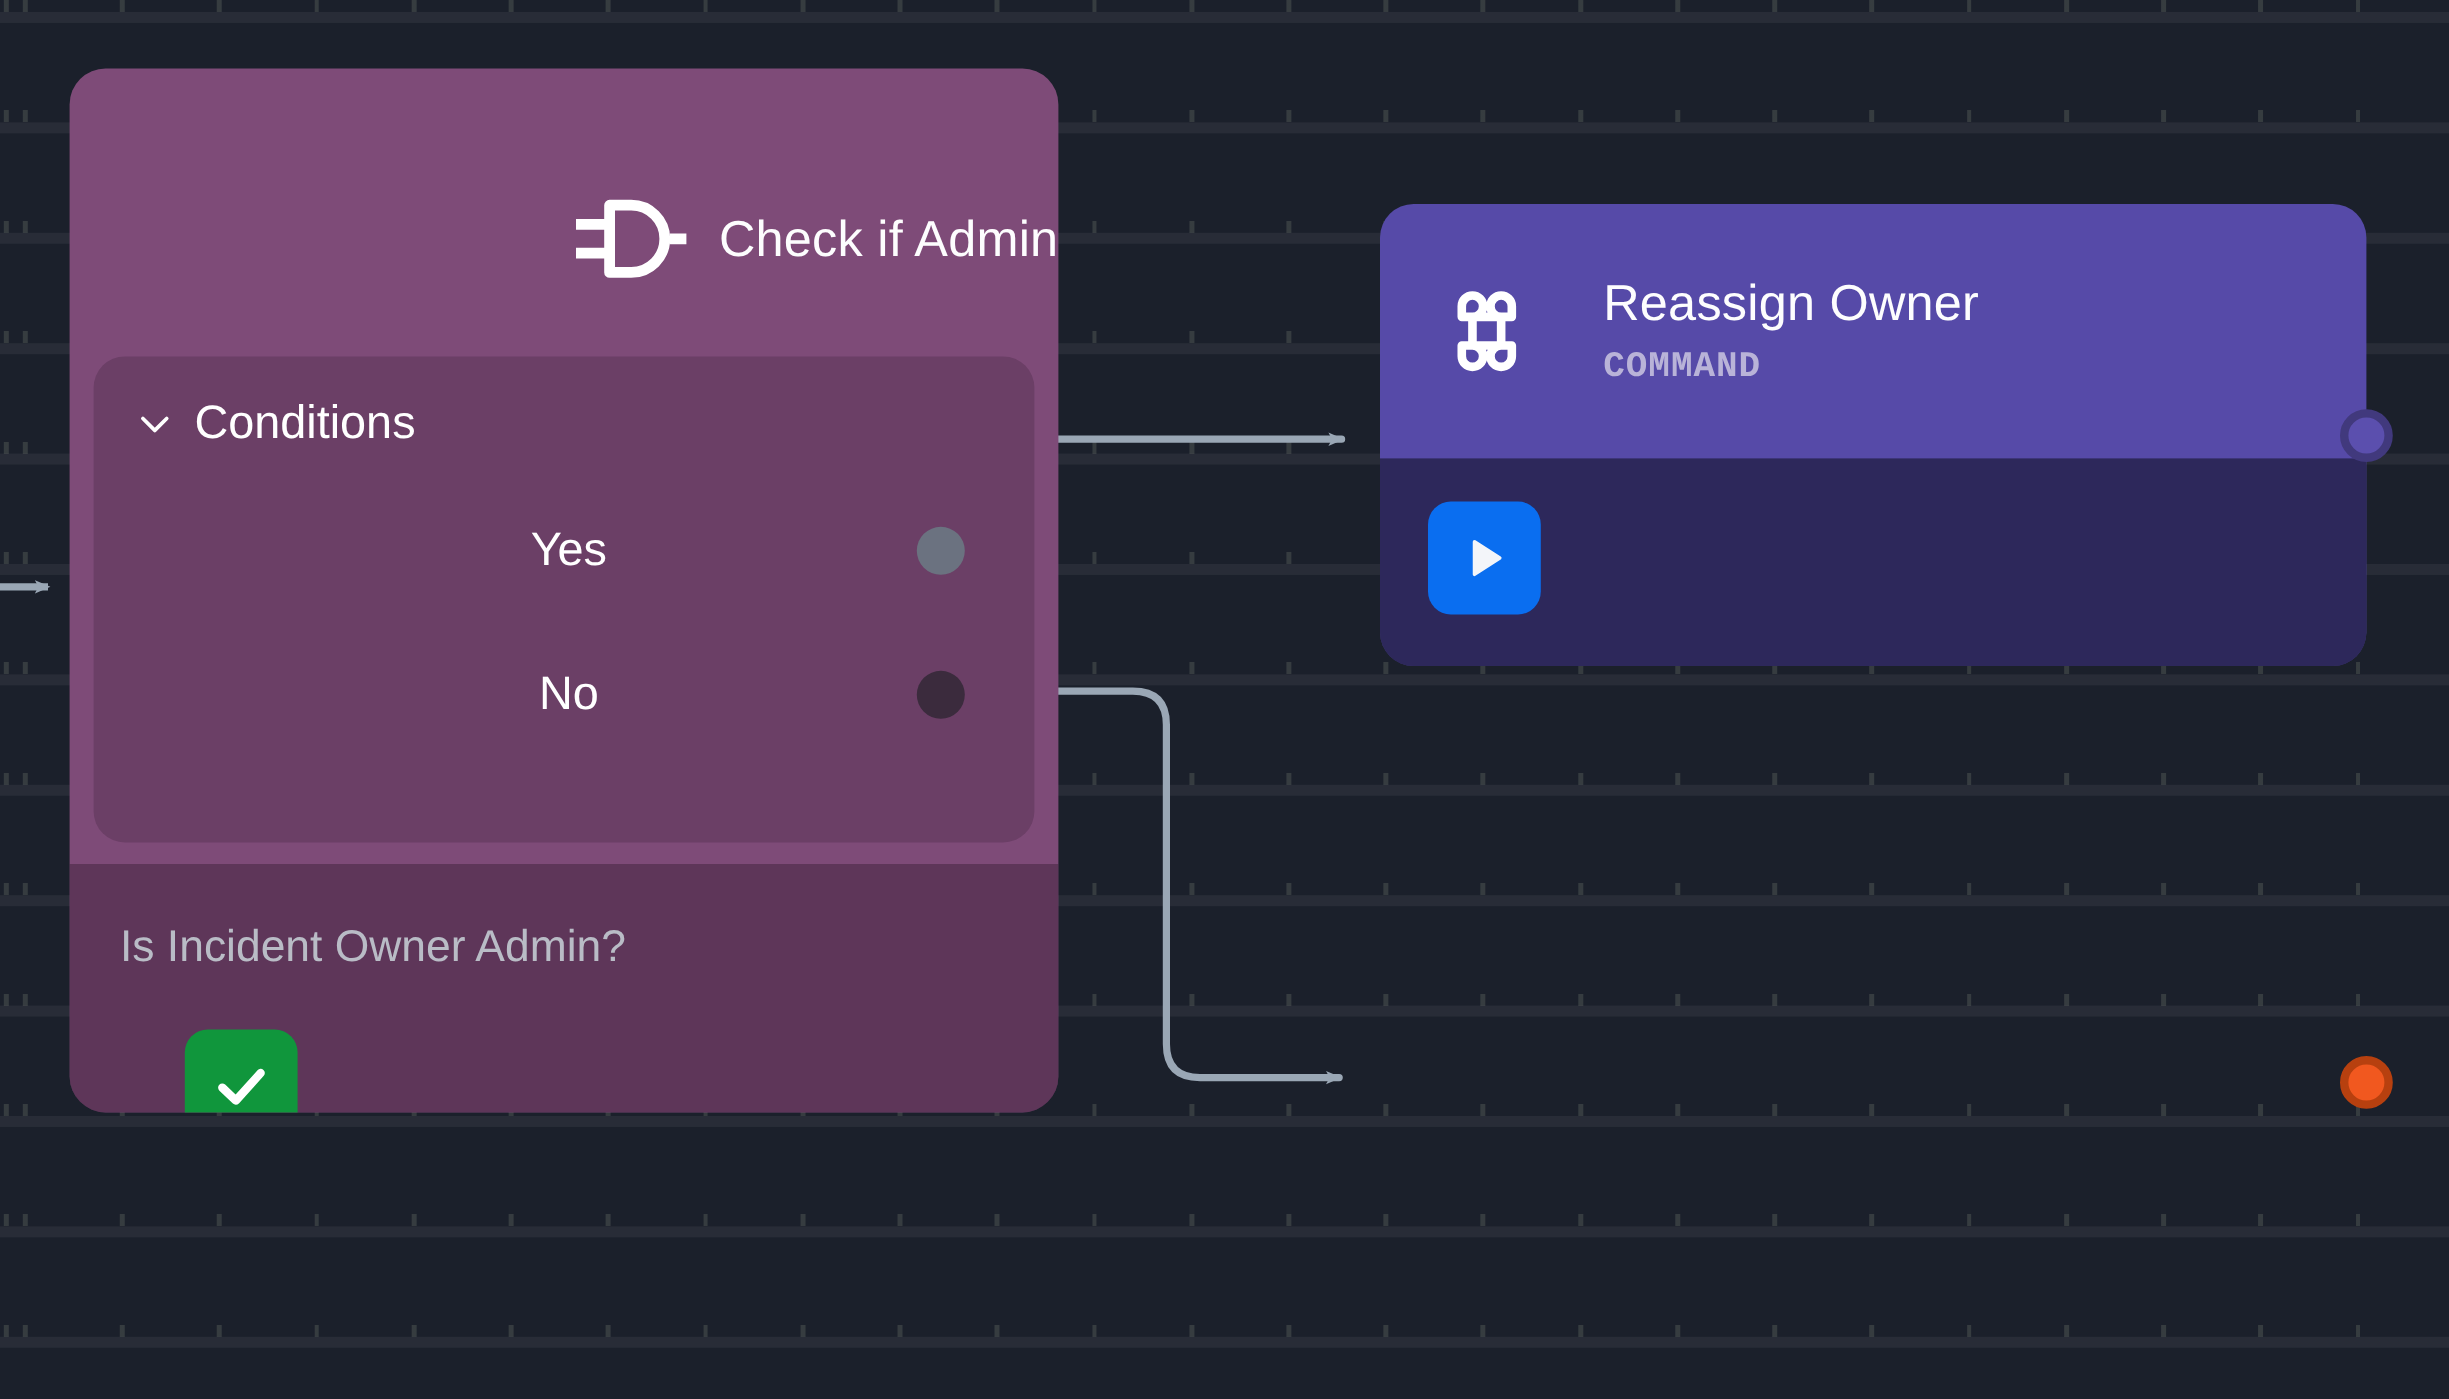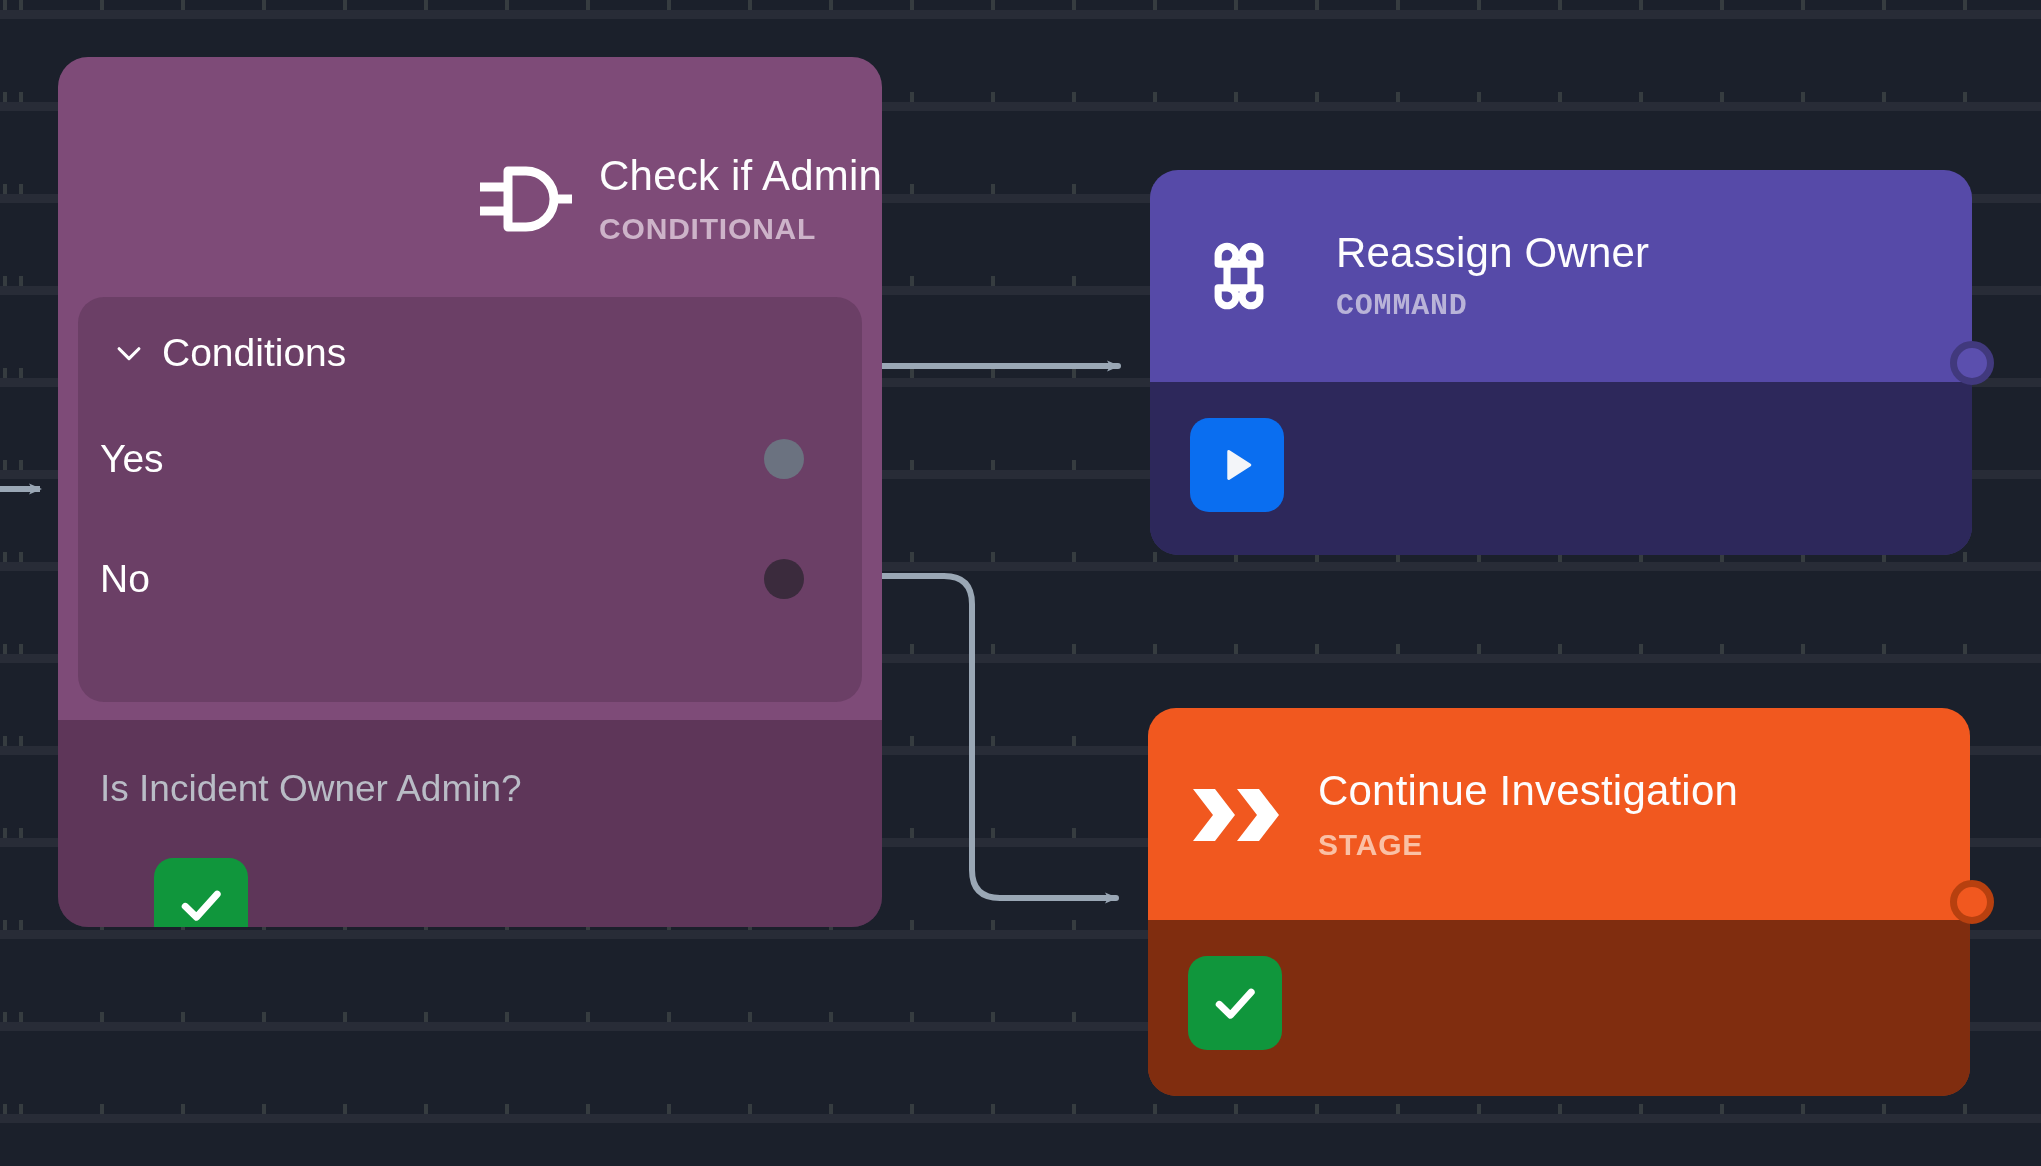--- a/index.html
+++ b/index.html
@@ -86,23 +86,23 @@
     padding: 34px 0 0 34px;
   }
   .chev {
     width: 34px; height: 34px; margin-right: 16px;
     display: block;
   }
   .conditions-label { font-size: 39px; color: #ffffff; }
 
   .branch-row {
     position: absolute;
-    left: 22px; right: 24px;
+    left: 32px; right: 24px;
     height: 64px;
-    display: flex; align-items: center;
+    display: flex; align-items: center; justify-content: center;
   }
   .branch-label { font-size: 39px; color: #ffffff; }
   #branch-yes { top: 130px; }
   #branch-no  { top: 250px; }
 
   .port {
     position: absolute;
     width: 40px; height: 40px;
     border-radius: 50%;
   }
@@ -214,21 +214,20 @@
 
     <div class="cond-header">
       <span class="icon">
         <svg width="100" height="72" viewBox="0 0 100 72" aria-hidden="true">
           <path d="M34 8 H52 a28 28 0 0 1 0 56 H34 Z" fill="none" stroke="#ffffff" stroke-width="9" stroke-linejoin="round"></path>
           <path d="M6 24 H34 M6 48 H34 M84 36 H98" stroke="#ffffff" stroke-width="9" stroke-linecap="butt"></path>
         </svg>
       </span>
       <div class="cond-title-wrap">
         <div class="node-title">Check if Admin</div>
-        <div class="node-subtitle" id="cond-subtitle">CONDITIONAL</div>
       </div>
     </div>
 
     <div class="conditions-panel">
       <div class="conditions-head">
         <span class="chev">
           <svg width="34" height="34" viewBox="0 0 24 24" aria-hidden="true">
             <path d="M5 9 L12 16 L19 9" fill="none" stroke="#ffffff" stroke-width="2.2" stroke-linecap="round" stroke-linejoin="round"></path>
           </svg>
         </span>
@@ -275,36 +274,15 @@
     <div class="node-body">
       <div class="play-badge">
         <svg width="44" height="44" viewBox="0 0 24 24" aria-hidden="true">
           <path d="M7.5 4.6 L19 12 L7.5 19.4 Z" fill="#f3f5f9" stroke="#f3f5f9" stroke-width="1.6" stroke-linejoin="round"></path>
         </svg>
       </div>
     </div>
   </div>
   <span class="edge-port" id="port-command-out"></span>
 
-  <div class="node" id="node-stage">
-    <div class="stage-header">
-      <span class="icon">
-        <svg width="92" height="60" viewBox="0 0 46 30" aria-hidden="true">
-          <path d="M1 2 L12 2 L22 15 L12 28 L1 28 L11 15 Z" fill="#ffffff"></path>
-          <path d="M23 2 L34 2 L44 15 L34 28 L23 28 L33 15 Z" fill="#ffffff"></path>
-        </svg>
-      </span>
-      <div class="cond-title-wrap">
-        <div class="node-title">Continue Investigation</div>
-        <div class="node-subtitle" id="stage-subtitle">STAGE</div>
-      </div>
-    </div>
-    <div class="node-body">
-      <div class="play-badge check-badge orange-node-badge" style="position:absolute;left:40px;top:36px;">
-        <svg width="54" height="54" viewBox="0 0 24 24" aria-hidden="true">
-          <path d="M5 12.6 L10 17.4 L19.2 7.2" fill="none" stroke="#ffffff" stroke-width="3.1" stroke-linecap="round" stroke-linejoin="round"></path>
-        </svg>
-      </div>
-    </div>
-  </div>
   <span class="edge-port" id="port-stage-out"></span>
 
 </div>
 
 </body></html>

